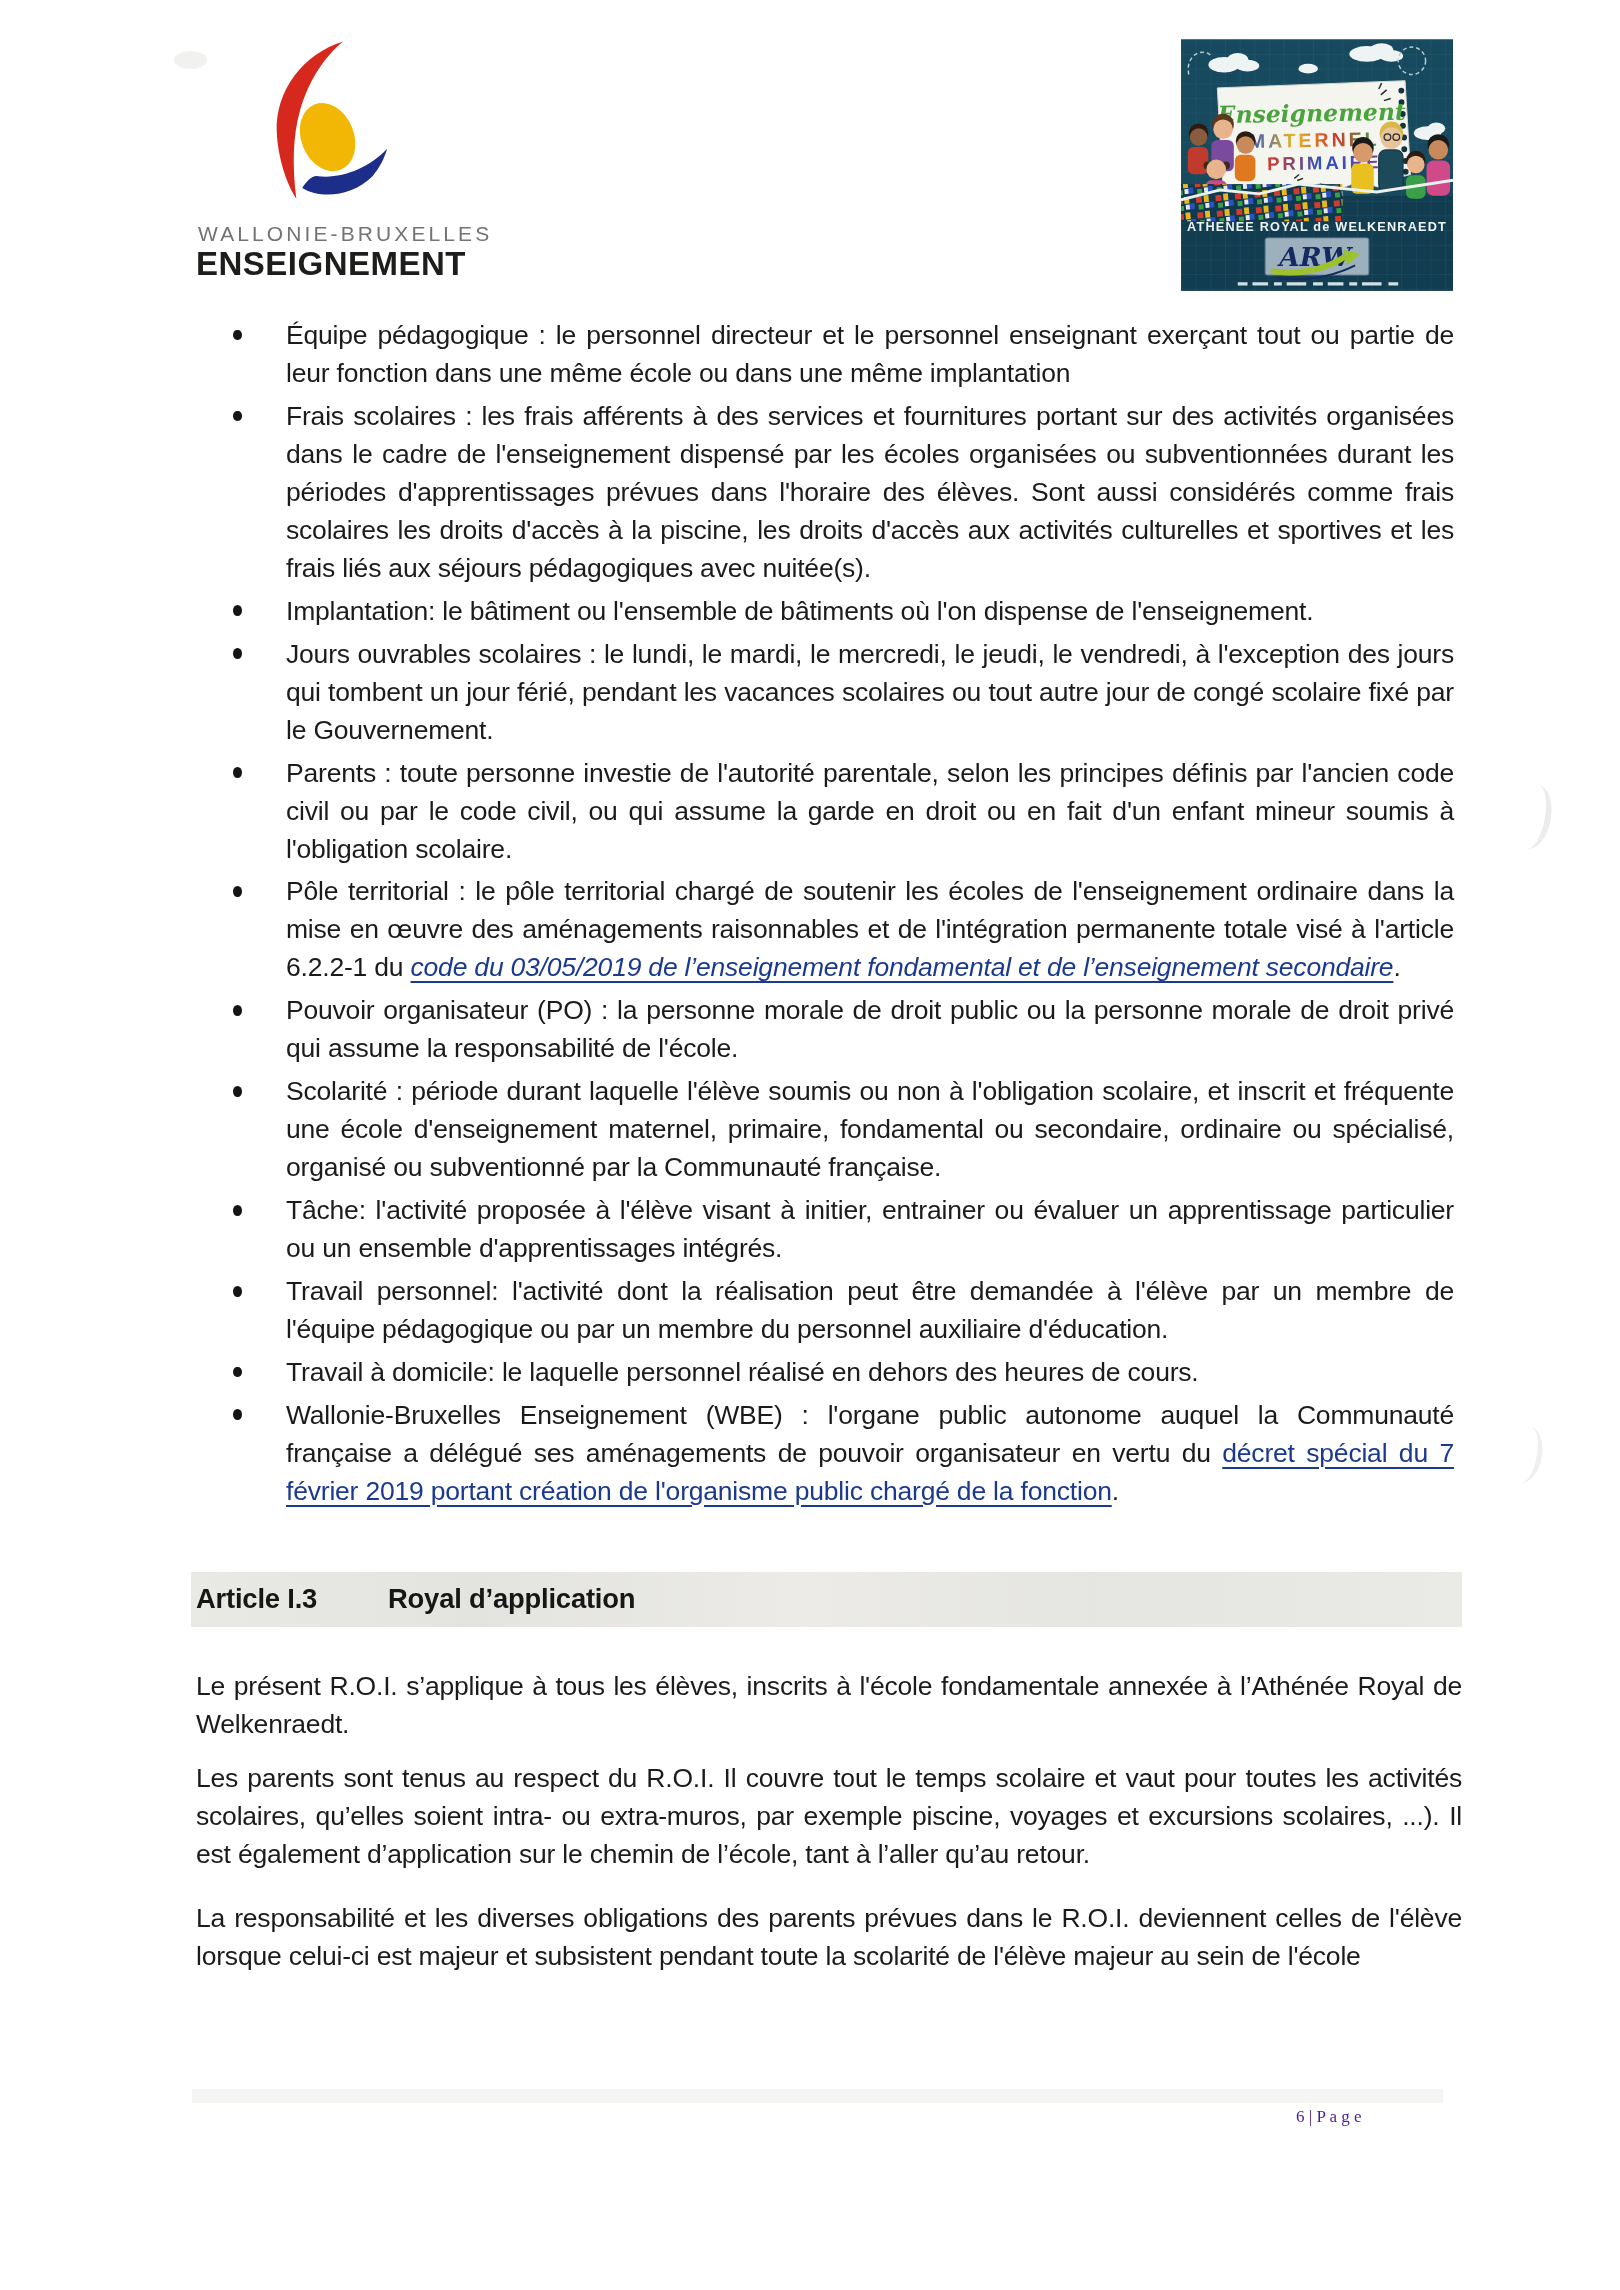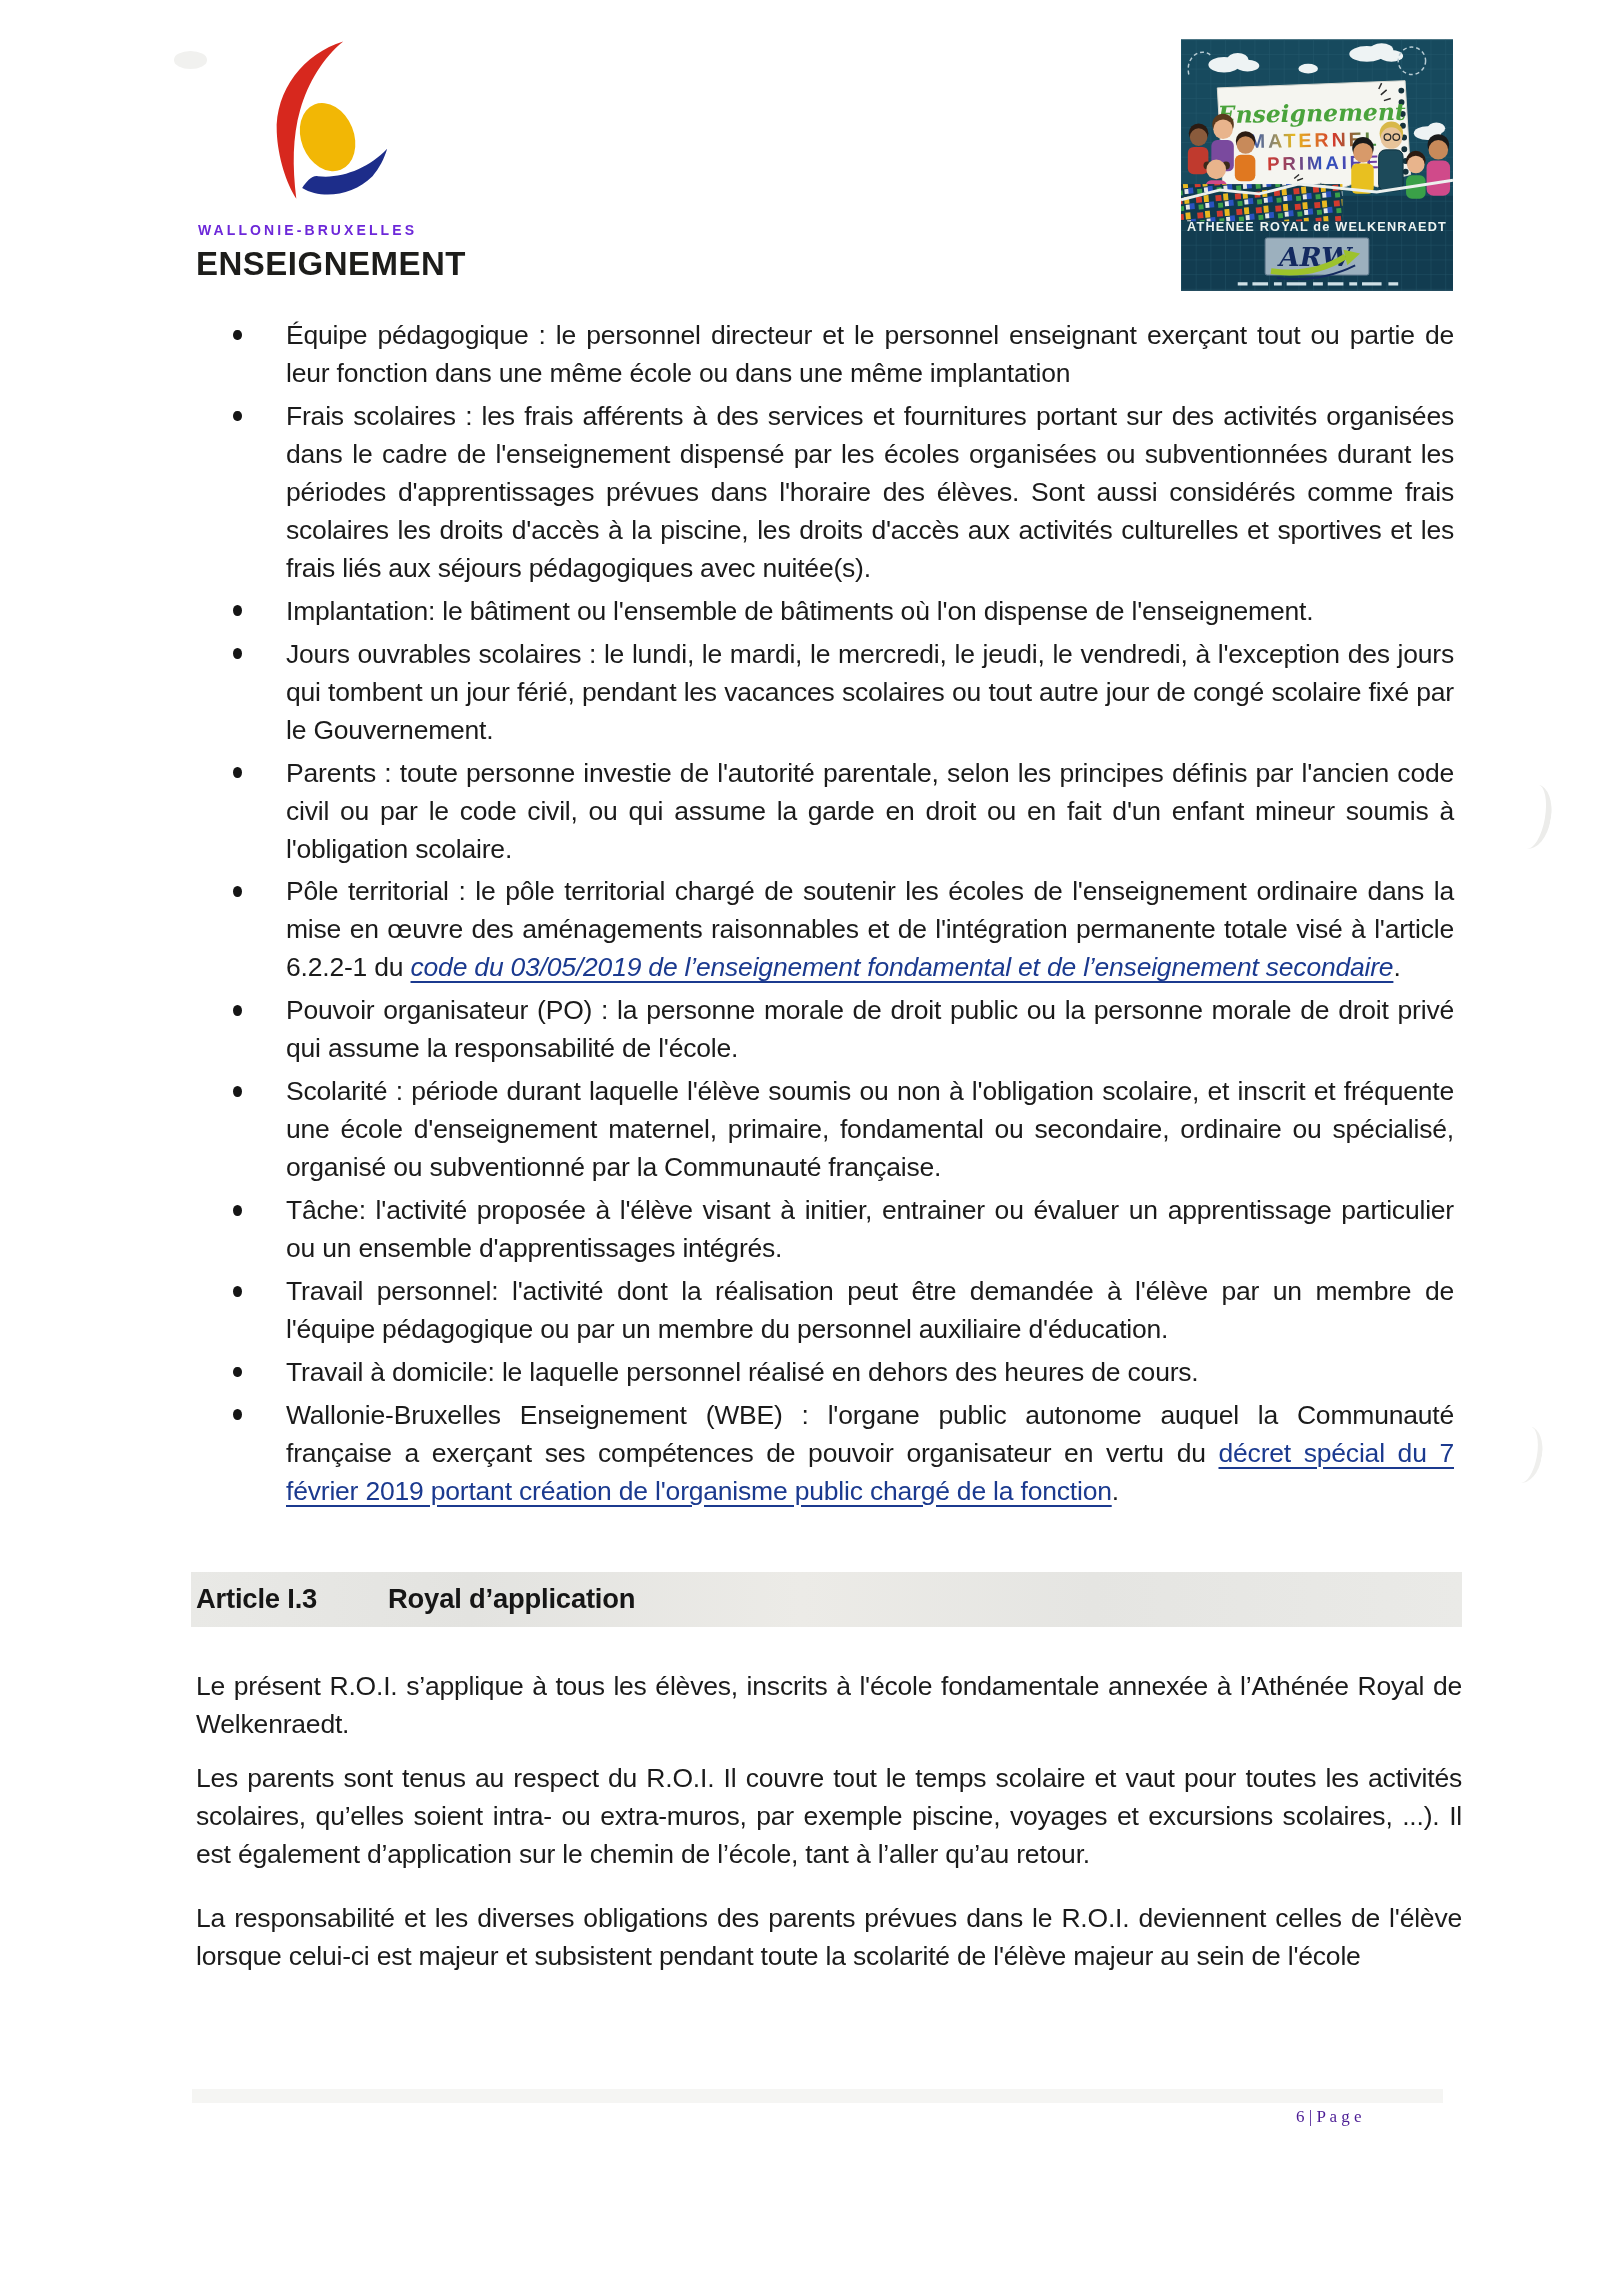--- a/index.html
+++ b/index.html
@@ -3,21 +3,21 @@
 <meta charset="utf-8">
 <style>
   * { margin:0; padding:0; box-sizing:border-box; }
   html, body { background:#ffffff; }
   body { width:1620px; height:2291px; position:relative; font-family:"Liberation Sans","DejaVu Sans",sans-serif; color:#1b1b1b; }
   .page { position:absolute; inset:0; width:1620px; height:2291px; background:#ffffff; overflow:hidden; }
 
   
   .left-logo { position:absolute; left:196px; top:37px; width:284px; height:250px; }
   .left-logo .mark { position:absolute; left:71px; top:2px; }
-  .wb-line1 { position:absolute; left:2px; top:185px; font-weight:bold; font-size:14px; letter-spacing:3.1px; color:#6d28d9; white-space:nowrap; }
+  .wb-line1 { position:absolute; left:2px; top:185px; font-weight:normal; font-size:21px; letter-spacing:3.1px; color:#737373; white-space:nowrap; }
   .wb-line2 { position:absolute; left:0px; top:208px; font-weight:bold; font-size:33px; letter-spacing:0.5px; color:#1d1d1b; white-space:nowrap; }
 
   .right-logo { position:absolute; left:1181px; top:39px; width:272px; height:252px; }
 
   
   .artifact { position:absolute; pointer-events:none; }
   .curve-a { left:1514px; top:784px; width:37px; height:65px; border-right:6.9px solid #ececea; border-radius:50%; transform:rotate(10deg); }
   .curve-b { left:1509px; top:1426px; width:33px; height:57px; border-right:5.9px solid #efefed; border-radius:50%; transform:rotate(10deg); }
   .smudge { left:174px; top:51px; width:33px; height:17.6px; background:#f1f1ef; border-radius:50%; }
   .footer-band { left:192px; top:2089px; width:1251px; height:13.7px; background:#f5f5f3; }
@@ -176,21 +176,21 @@
       <li>Parents : toute personne investie de l'autorité parentale, selon les principes définis par l'ancien code civil ou par le code civil, ou qui assume la garde en droit ou en fait d'un enfant mineur soumis à l'obligation scolaire.</li>
       <li>
         <span>Pôle territorial : le pôle territorial chargé de soutenir les écoles de l'enseignement ordinaire dans la mise en œuvre des aménagements raisonnables et de l'intégration permanente totale visé à l'article 6.2.2-1 du </span><a class="doc-link italic">code du 03/05/2019 de l’enseignement fondamental et de l’enseignement secondaire</a><span>.</span>
       </li>
       <li>Pouvoir organisateur (PO) : la personne morale de droit public ou la personne morale de droit privé qui assume la responsabilité de l'école.</li>
       <li>Scolarité : période durant laquelle l'élève soumis ou non à l'obligation scolaire, et inscrit et fréquente une école d'enseignement maternel, primaire, fondamental ou secondaire, ordinaire ou spécialisé, organisé ou subventionné par la Communauté française.</li>
       <li>Tâche: l'activité proposée à l'élève visant à initier, entrainer ou évaluer un apprentissage particulier ou un ensemble d'apprentissages intégrés.</li>
       <li>Travail personnel: l'activité dont la réalisation peut être demandée à l'élève par un membre de l'équipe pédagogique ou par un membre du personnel auxiliaire d'éducation.</li>
       <li>Travail à domicile: le laquelle personnel réalisé en dehors des heures de cours.</li>
       <li>
-        <span>Wallonie-Bruxelles Enseignement (WBE) : l'organe public autonome auquel la Communauté française a exerçant ses compétences de pouvoir organisateur en vertu du </span><a class="doc-link">décret spécial du 7 février 2019 portant création de l'organisme public chargé de la fonction</a><span>.</span>
+        <span>Wallonie-Bruxelles Enseignement (WBE) : l'organe public autonome auquel la Communauté française a délégué ses aménagements de pouvoir organisateur en vertu du </span><a class="doc-link">décret spécial du 7 février 2019 portant création de l'organisme public chargé de la fonction</a><span>.</span>
       </li>
     </ul>
   </div>
 
   <div class="lower-block">
     <div class="article-heading">
       <span class="article-no">Article I.3</span><span class="article-title">Royal d’application</span>
     </div>
     <p class="first">Le présent R.O.I. s’applique à tous les élèves, inscrits à l'école fondamentale annexée à l’Athénée Royal de Welkenraedt.</p>
     <p>Les parents sont tenus au respect du R.O.I. Il couvre tout le temps scolaire et vaut pour toutes les activités scolaires, qu’elles soient intra- ou extra-muros, par exemple piscine, voyages et excursions scolaires, ...). Il est également d’application sur le chemin de l’école, tant à l’aller qu’au retour.</p>

